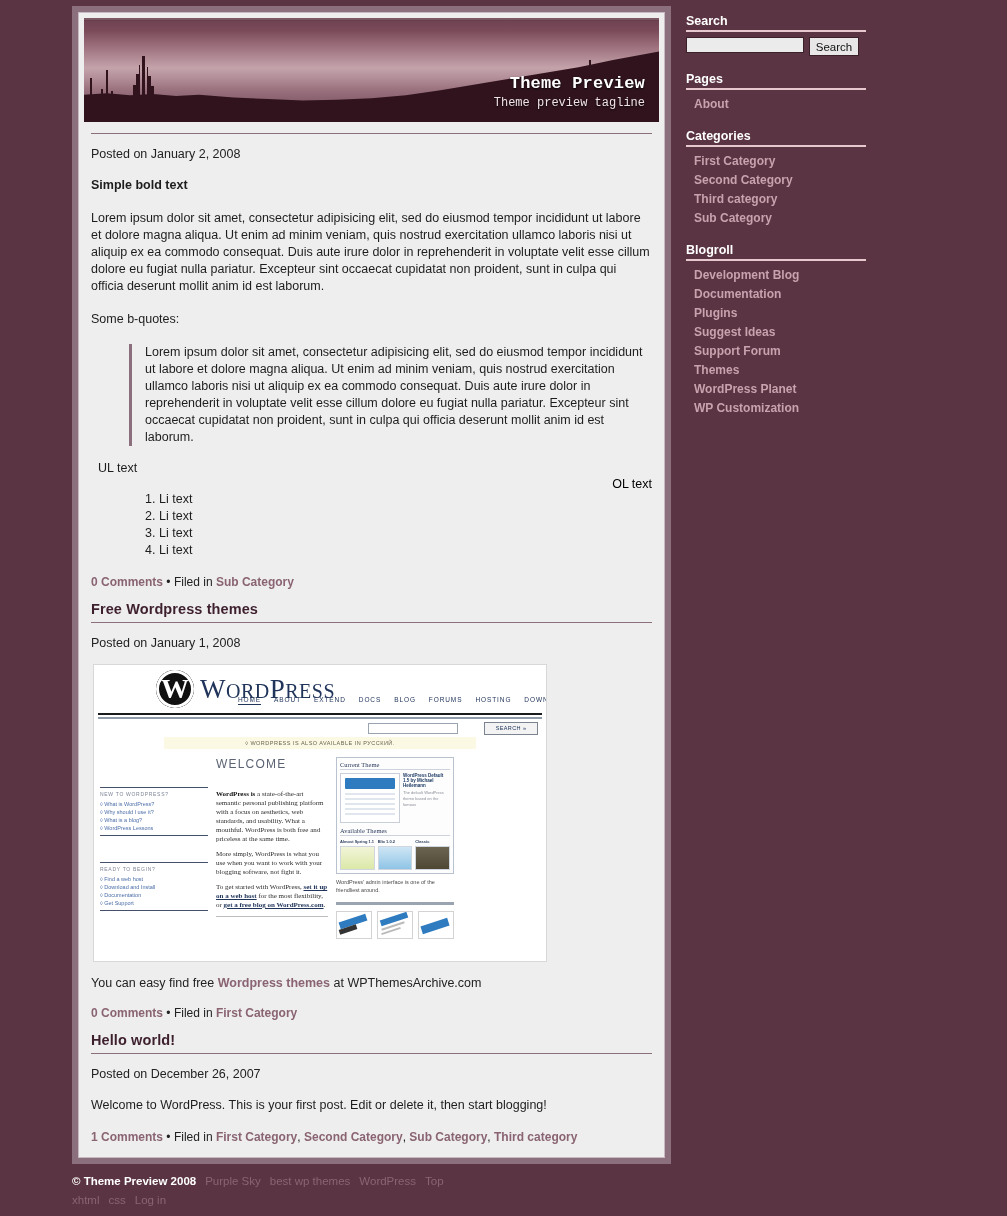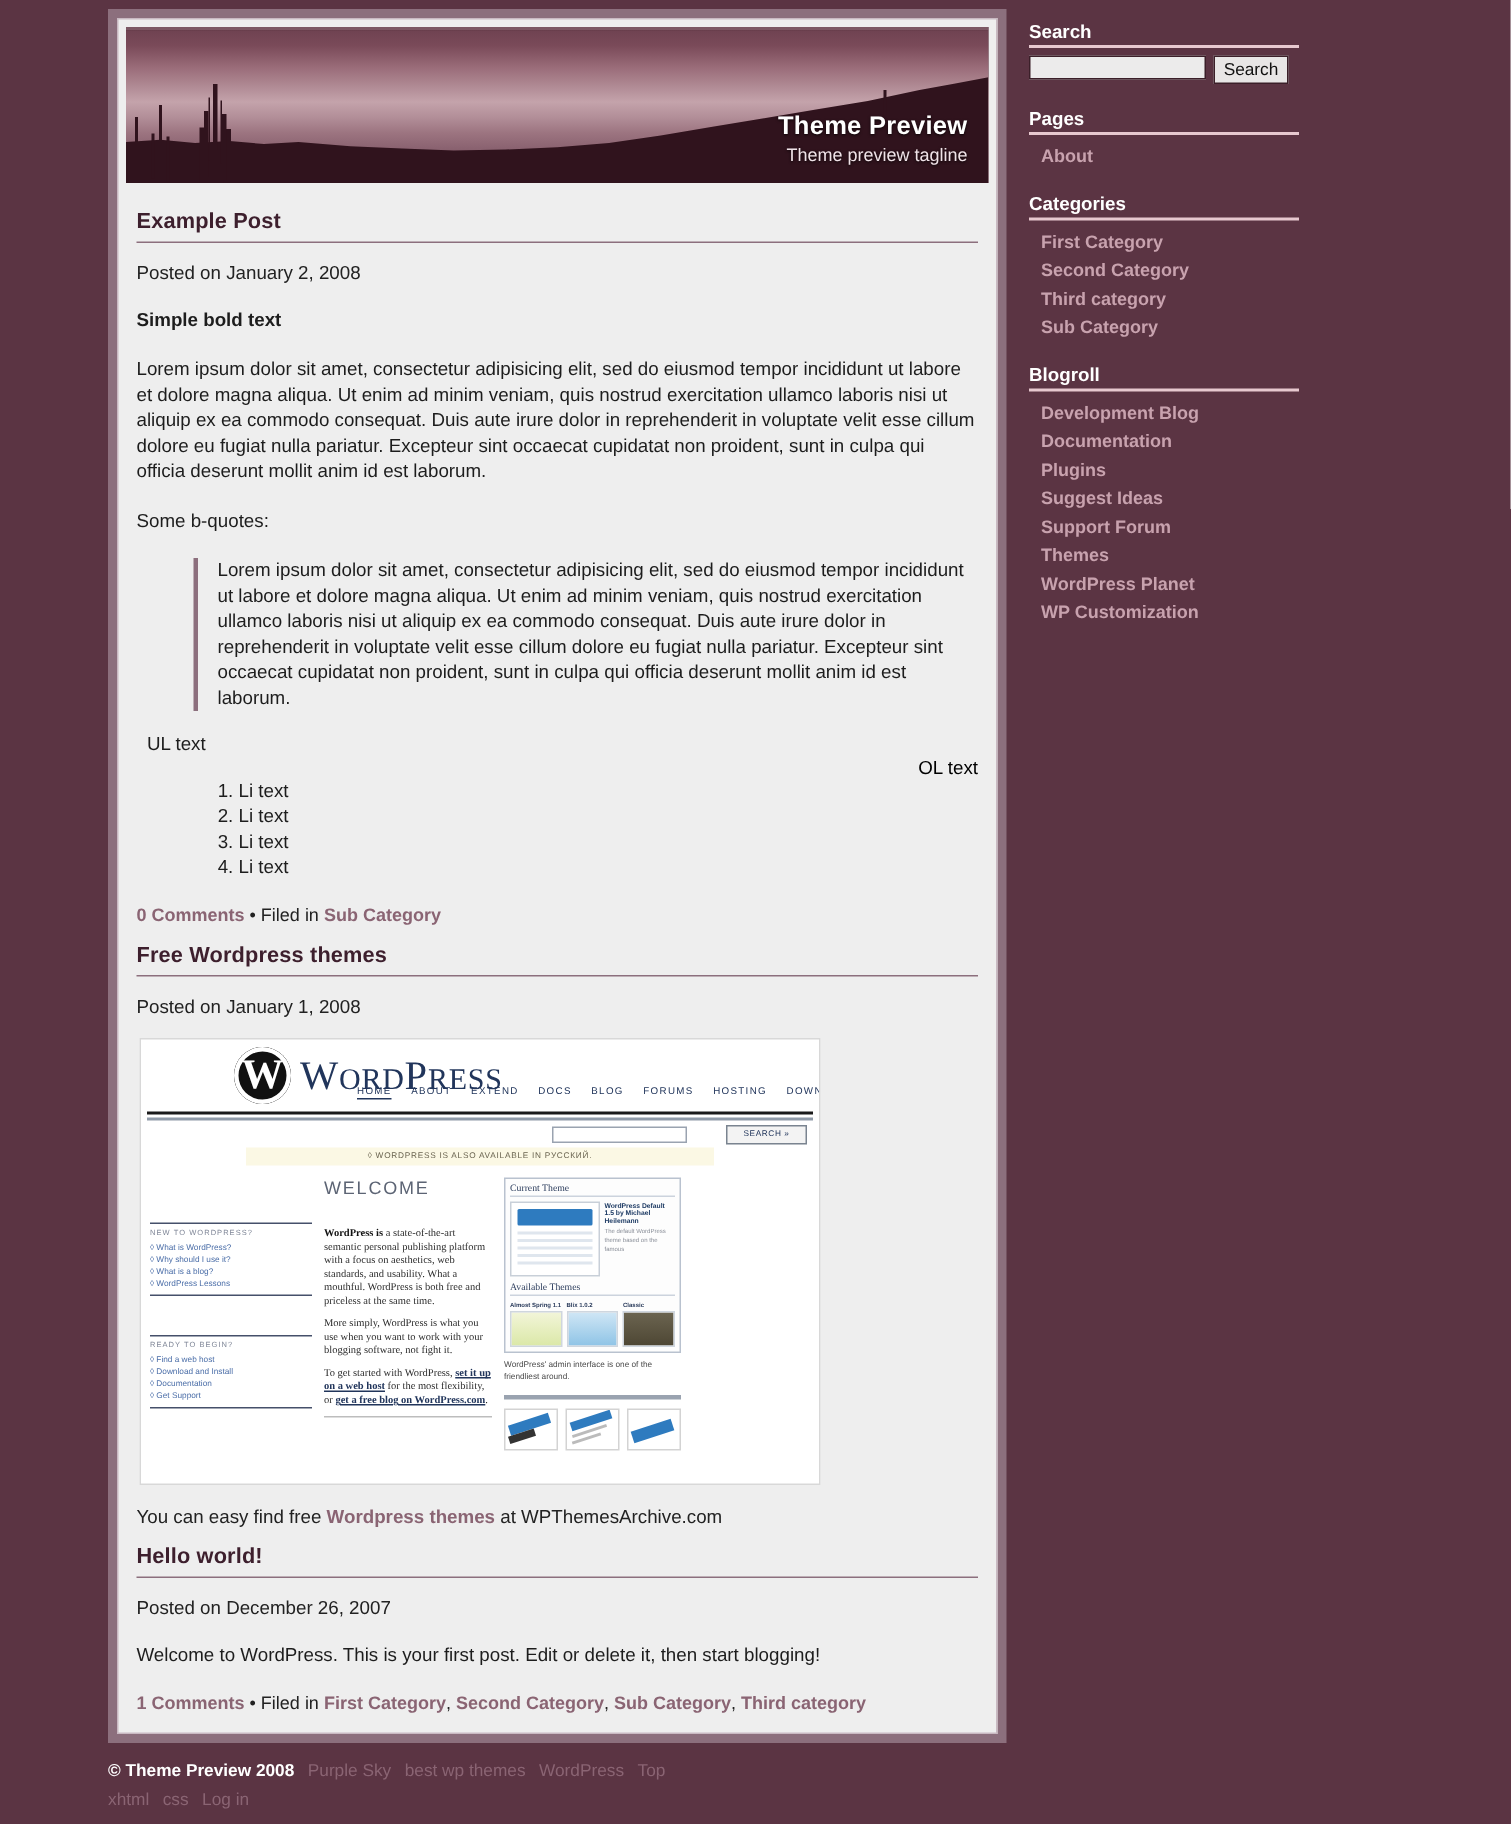--- a/index.html
+++ b/index.html
@@ -38,20 +38,21 @@
     padding: 5px;
   }
 
   
   #header {
     position: relative;
     width: 100%;
     height: 104px;
     overflow: hidden;
     background: #4a2330;
+    font-family: Liberation Mono, monospace;
   }
   .sky {
     position: absolute;
     inset: 0;
     background:
       linear-gradient(to bottom,
         #6d4150 0%,
         #7a4a59 12%,
         #9a6c79 26%,
         #b08a94 38%,
@@ -510,21 +511,20 @@
         <div class="tree-b"></div>
         <div class="tree-a"></div>
         <div class="tree-right"></div>
         <h1 id="blog-title">Theme Preview</h1>
         <div id="blog-tagline">Theme preview tagline</div>
       </div>
 
       <div id="content">
 
         <div class="post">
-          <h2 class="post-title">Example Post</h2>
           <div class="post-title-rule"></div>
           <p class="post-date">Posted on January 2, 2008</p>
           <div class="post-body">
             <p class="bold-lead">Simple bold text</p>
             <p>Lorem ipsum dolor sit amet, consectetur adipisicing elit, sed do eiusmod tempor incididunt ut labore et dolore magna aliqua. Ut enim ad minim veniam, quis nostrud exercitation ullamco laboris nisi ut aliquip ex ea commodo consequat. Duis aute irure dolor in reprehenderit in voluptate velit esse cillum dolore eu fugiat nulla pariatur. Excepteur sint occaecat cupidatat non proident, sunt in culpa qui officia deserunt mollit anim id est laborum.</p>
             <p>Some b-quotes:</p>
             <blockquote>
               <p>Lorem ipsum dolor sit amet, consectetur adipisicing elit, sed do eiusmod tempor incididunt ut labore et dolore magna aliqua. Ut enim ad minim veniam, quis nostrud exercitation ullamco laboris nisi ut aliquip ex ea commodo consequat. Duis aute irure dolor in reprehenderit in voluptate velit esse cillum dolore eu fugiat nulla pariatur. Excepteur sint occaecat cupidatat non proident, sunt in culpa qui officia deserunt mollit anim id est laborum.</p>
             </blockquote>
             <ul class="demo-ul">
@@ -639,20 +639,23 @@
                   <div class="wp-card">
                       <i style="left:2px;top:10px;width:28px;height:8px"></i>
                     </div>
                 </div>
               </div>
             </div>
           </div>
 
           <p class="post-date" style="margin-top:14px"><span>You can easy find free </span><a href="#" class="entry-link">Wordpress themes</a><span> at WPThemesArchive.com</span></p>
 
+          <p class="post-meta">
+            <a href="#">0 Comments</a><span class="plain"> • </span><span class="plain">Filed in</span><span class="plain"> </span><a href="#">First Category</a>
+          </p>
         </div>
 
         <div class="post">
           <h2 class="post-title">Hello world!</h2>
           <div class="post-title-rule"></div>
           <p class="post-date">Posted on December 26, 2007</p>
           <div class="post-body">
             <p>Welcome to WordPress. This is your first post. Edit or delete it, then start blogging!</p>
           </div>
           <p class="post-meta">

